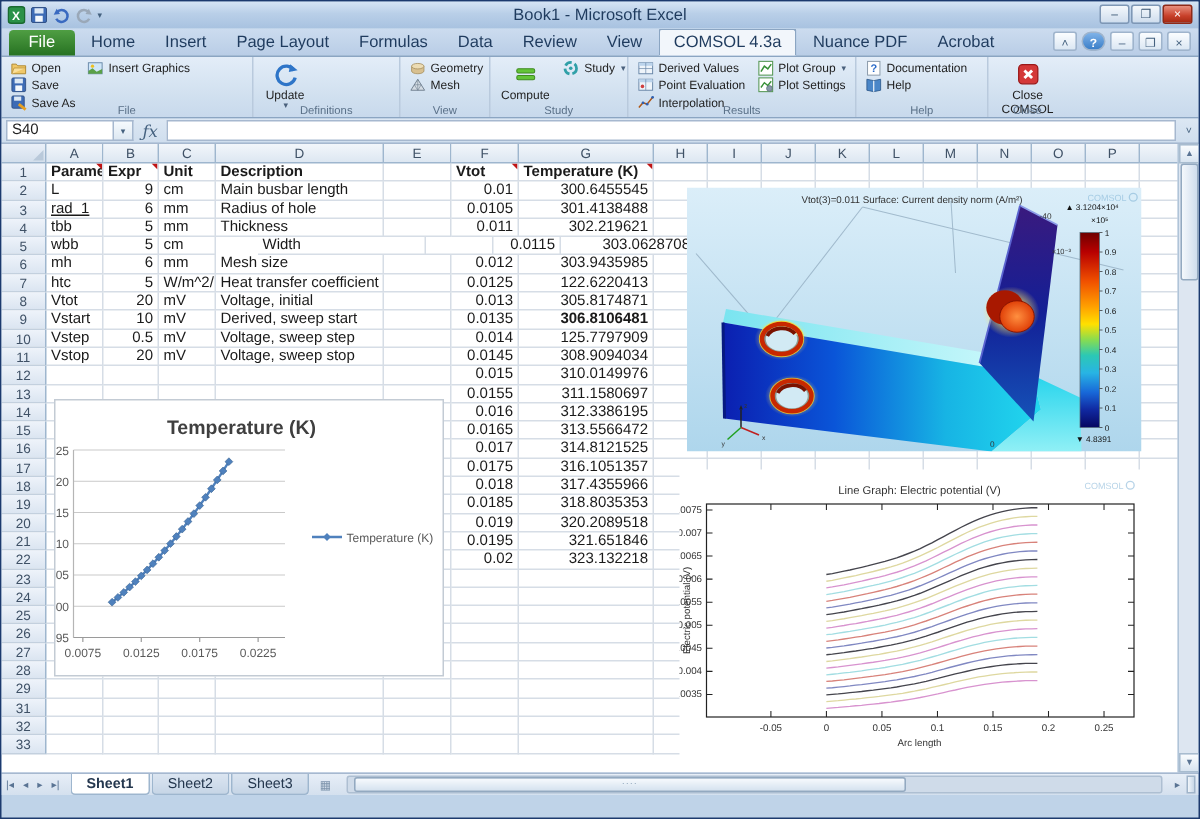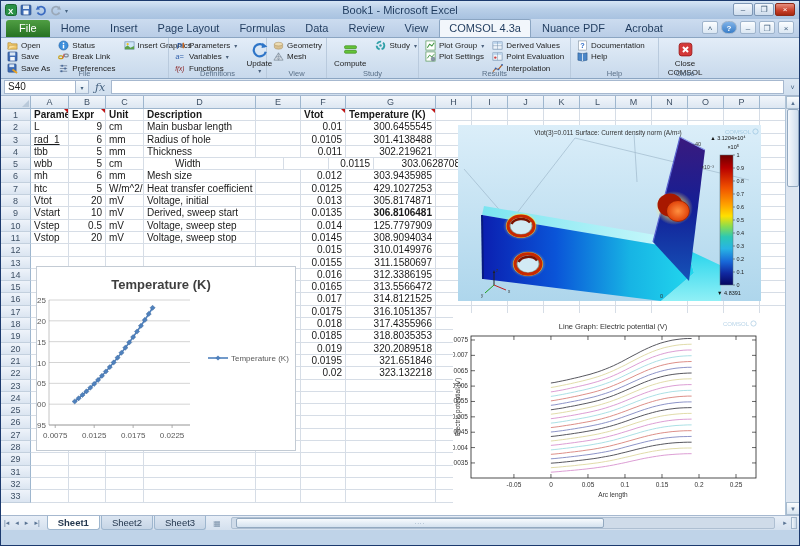--- a/index.html
+++ b/index.html
@@ -296,71 +296,29 @@
         <div class="rbtn">
             <svg class="ic">
               <use href="#i-saveas"></use>
             </svg>
             <span>Save As</span>
           </div>
       </div>
       <div class="rcol">
         <div class="rbtn">
             <svg class="ic">
-              <use href="#i-status"></use>
-            </svg>
-            <span>Status</span>
-          </div>
-        <div class="rbtn">
-            <svg class="ic">
-              <use href="#i-breaklink"></use>
-            </svg>
-            <span>Break Link</span>
-          </div>
-        <div class="rbtn">
-            <svg class="ic">
-              <use href="#i-prefs"></use>
-            </svg>
-            <span>Preferences</span>
-          </div>
-      </div>
-      <div class="rcol">
-        <div class="rbtn">
-            <svg class="ic">
               <use href="#i-graphics"></use>
             </svg>
             <span>Insert Graphics</span>
           </div>
       </div>
       <div class="glabel">File</div>
     </div>
 
     <div class="rgroup" style="width:98px">
-      <div class="rcol">
-        <div class="rbtn">
-            <svg class="ic">
-              <use href="#i-params"></use>
-            </svg>
-            <span>Parameters</span>
-            <span class="dd">▾</span>
-          </div>
-        <div class="rbtn">
-            <svg class="ic">
-              <use href="#i-vars"></use>
-            </svg>
-            <span>Variables</span>
-            <span class="dd">▾</span>
-          </div>
-        <div class="rbtn">
-            <svg class="ic">
-              <use href="#i-funcs"></use>
-            </svg>
-            <span>Functions</span>
-          </div>
-      </div>
       <div class="bigbtn" style="width:34px">
         <svg class="ic">
             <use href="#i-update"></use>
           </svg>
         <span>Update</span>
         <span class="dd">▾</span>
       </div>
       <div class="glabel">Definitions</div>
     </div>
 
@@ -398,50 +356,50 @@
             <span class="dd">▾</span>
           </div>
       </div>
       <div class="glabel">Study</div>
     </div>
 
     <div class="rgroup" style="width:152px">
       <div class="rcol">
         <div class="rbtn">
             <svg class="ic">
-              <use href="#i-plotgroup"></use>
-            </svg>
-            <span>Plot Group</span>
-            <span class="dd">▾</span>
-          </div>
-        <div class="rbtn">
-            <svg class="ic">
-              <use href="#i-plotsettings"></use>
-            </svg>
-            <span>Plot Settings</span>
-          </div>
-      </div>
-      <div class="rcol">
-        <div class="rbtn">
-            <svg class="ic">
               <use href="#i-derived"></use>
             </svg>
             <span>Derived Values</span>
           </div>
         <div class="rbtn">
             <svg class="ic">
               <use href="#i-pointeval"></use>
             </svg>
             <span>Point Evaluation</span>
           </div>
         <div class="rbtn">
             <svg class="ic">
               <use href="#i-interp"></use>
             </svg>
             <span>Interpolation</span>
+          </div>
+      </div>
+      <div class="rcol">
+        <div class="rbtn">
+            <svg class="ic">
+              <use href="#i-plotgroup"></use>
+            </svg>
+            <span>Plot Group</span>
+            <span class="dd">▾</span>
+          </div>
+        <div class="rbtn">
+            <svg class="ic">
+              <use href="#i-plotsettings"></use>
+            </svg>
+            <span>Plot Settings</span>
           </div>
       </div>
       <div class="glabel">Results</div>
     </div>
 
     <div class="rgroup" style="width:88px">
       <div class="rcol">
         <div class="rbtn">
             <svg class="ic">
               <use href="#i-doc"></use>
@@ -620,21 +578,21 @@
           <div class="cell" style="width: 27px;"></div>
         </div>
         <div class="grow">
           <div class="rh">7</div>
           <div class="cell" style="width: 38px;">htc</div>
           <div class="cell num" style="width: 37px;">5</div>
           <div class="cell" style="width: 38px;">W/m^2/K</div>
           <div class="cell" style="width: 112px;">Heat transfer coefficient</div>
           <div class="cell" style="width: 45px;"></div>
           <div class="cell num" style="width: 45px;">0.0125</div>
-          <div class="cell num" style="width: 90px;">429.1027253</div>
+          <div class="cell num" style="width: 90px;">122.6220413</div>
           <div class="cell" style="width: 36px;"></div>
           <div class="cell" style="width: 36px;"></div>
           <div class="cell" style="width: 36px;"></div>
           <div class="cell" style="width: 36px;"></div>
           <div class="cell" style="width: 36px;"></div>
           <div class="cell" style="width: 36px;"></div>
           <div class="cell" style="width: 36px;"></div>
           <div class="cell" style="width: 36px;"></div>
           <div class="cell" style="width: 36px;"></div>
           <div class="cell" style="width: 27px;"></div>

